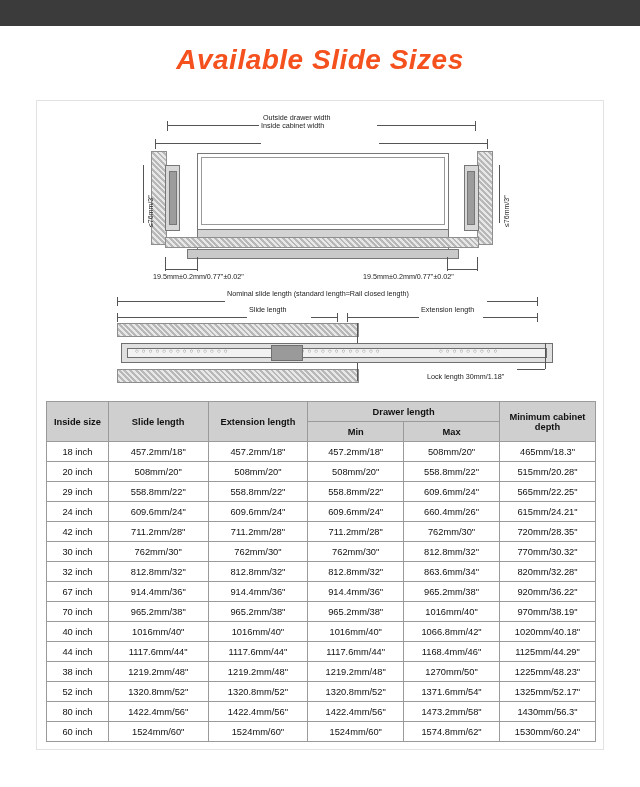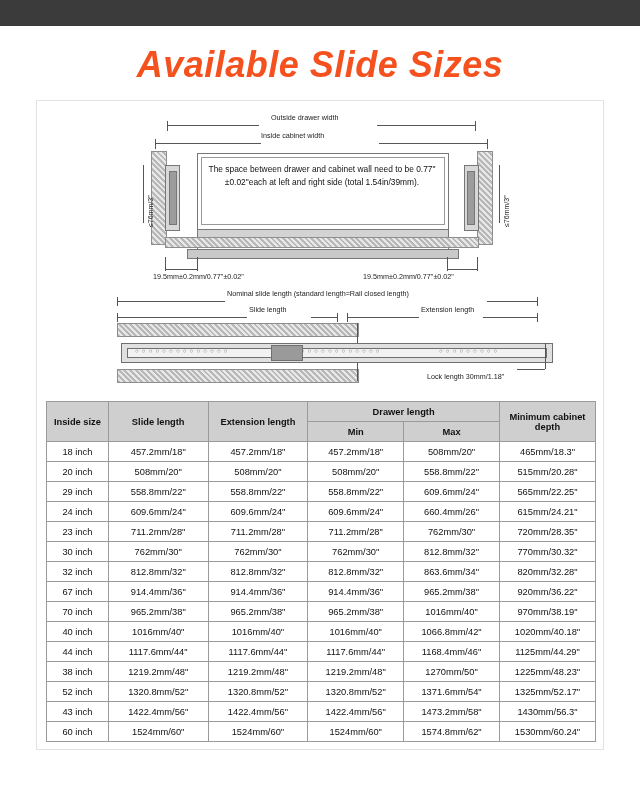--- a/index.html
+++ b/index.html
@@ -27,21 +27,21 @@
     width: 640px;
     height: 26px;
     background: #3b3b3b;
   }
   .title {
     position: absolute;
     top: 44px;
     left: 0;
     width: 640px;
     text-align: center;
-    font-size: 36px;
+    font-size: 28px;
     font-weight: bold;
     font-style: italic;
     color: #f4511e;
     letter-spacing: 0.5px;
   }
   .content-card {
     position: absolute;
     left: 36px;
     top: 100px;
     width: 568px;
@@ -171,43 +171,42 @@
 <div class="page">
 
   <div class="top-band"></div>
 
   <div class="title">Available Slide Sizes</div>
 
   <div class="content-card">
 
     <div class="diagram1">
 
-      <div class="dim-label" style="left:224px; top:4px;">Outside drawer width</div>
+      <div class="dim-label" style="left:216px; top:4px;">Outside drawer width</div>
       <div class="hline" style="left:120px; top:16px; width:92px;"></div>
       <div class="hline" style="left:330px; top:16px; width:98px;"></div>
       <div class="vline" style="left:120px; top:12px; height:10px;"></div>
       <div class="vline" style="left:428px; top:12px; height:10px;"></div>
 
-      <div class="dim-label" style="left:214px; top:22px;">Inside cabinet width</div>
+      <div class="dim-label" style="left:214px; top:12px;">Inside cabinet width</div>
       <div class="hline" style="left:108px; top:34px; width:106px;"></div>
       <div class="hline" style="left:332px; top:34px; width:108px;"></div>
       <div class="vline" style="left:108px; top:30px; height:10px;"></div>
       <div class="vline" style="left:440px; top:30px; height:10px;"></div>
 
       <div class="cab-wall hatch" style="left:104px; top:42px; width:14px; height:92px;"></div>
       <div class="cab-wall hatch" style="left:430px; top:42px; width:14px; height:92px;"></div>
 
       <div class="slide-bar" style="left:118px; top:56px; width:13px; height:64px;"></div>
       <div class="slide-bar" style="left:417px; top:56px; width:13px; height:64px;"></div>
       <div class="slide-bar" style="left:122px; top:62px; width:6px; height:52px; background:#9c9c9c;"></div>
       <div class="slide-bar" style="left:420px; top:62px; width:6px; height:52px; background:#9c9c9c;"></div>
 
       <div class="drawer-box" style="left:150px; top:44px; width:250px; height:96px;"></div>
       <div class="drawer-box" style="left:154px; top:48px; width:242px; height:66px; border-color:#999;"></div>
-      <div class="drawer-inner-text" style="left:160px; top:54px; width:230px;">The space between drawer and cabinet wall need to be 0.77" ±0.02"each at left and right side (total 1.54in/39mm).</div>
 
       <div class="drawer-box" style="left:150px; top:120px; width:250px; height:7px; background:#d3d3d3;"></div>
       <div class="cab-wall hatch" style="left:118px; top:128px; width:312px; height:9px;"></div>
       <div class="drawer-box" style="left:140px; top:140px; width:270px; height:8px; background:#c9c9c9;"></div>
 
       <div class="rot-label" style="left:100px; top:118px;">≤76mm/3"</div>
       <div class="rot-label" style="left:456px; top:118px;">≤76mm/3"</div>
       <div class="vline" style="left:96px; top:56px; height:58px;"></div>
       <div class="vline" style="left:452px; top:56px; height:58px;"></div>
 
@@ -300,21 +299,21 @@
           </tr>
           <tr>
             <td>24 inch</td>
             <td>609.6mm/24"</td>
             <td>609.6mm/24"</td>
             <td>609.6mm/24"</td>
             <td>660.4mm/26"</td>
             <td>615mm/24.21"</td>
           </tr>
           <tr>
-            <td>23 inch</td>
+            <td>42 inch</td>
             <td>711.2mm/28"</td>
             <td>711.2mm/28"</td>
             <td>711.2mm/28"</td>
             <td>762mm/30"</td>
             <td>720mm/28.35"</td>
           </tr>
           <tr>
             <td>30 inch</td>
             <td>762mm/30"</td>
             <td>762mm/30"</td>
@@ -372,21 +371,21 @@
           </tr>
           <tr>
             <td>52 inch</td>
             <td>1320.8mm/52"</td>
             <td>1320.8mm/52"</td>
             <td>1320.8mm/52"</td>
             <td>1371.6mm/54"</td>
             <td>1325mm/52.17"</td>
           </tr>
           <tr>
-            <td>43 inch</td>
+            <td>80 inch</td>
             <td>1422.4mm/56"</td>
             <td>1422.4mm/56"</td>
             <td>1422.4mm/56"</td>
             <td>1473.2mm/58"</td>
             <td>1430mm/56.3"</td>
           </tr>
           <tr>
             <td>60 inch</td>
             <td>1524mm/60"</td>
             <td>1524mm/60"</td>

